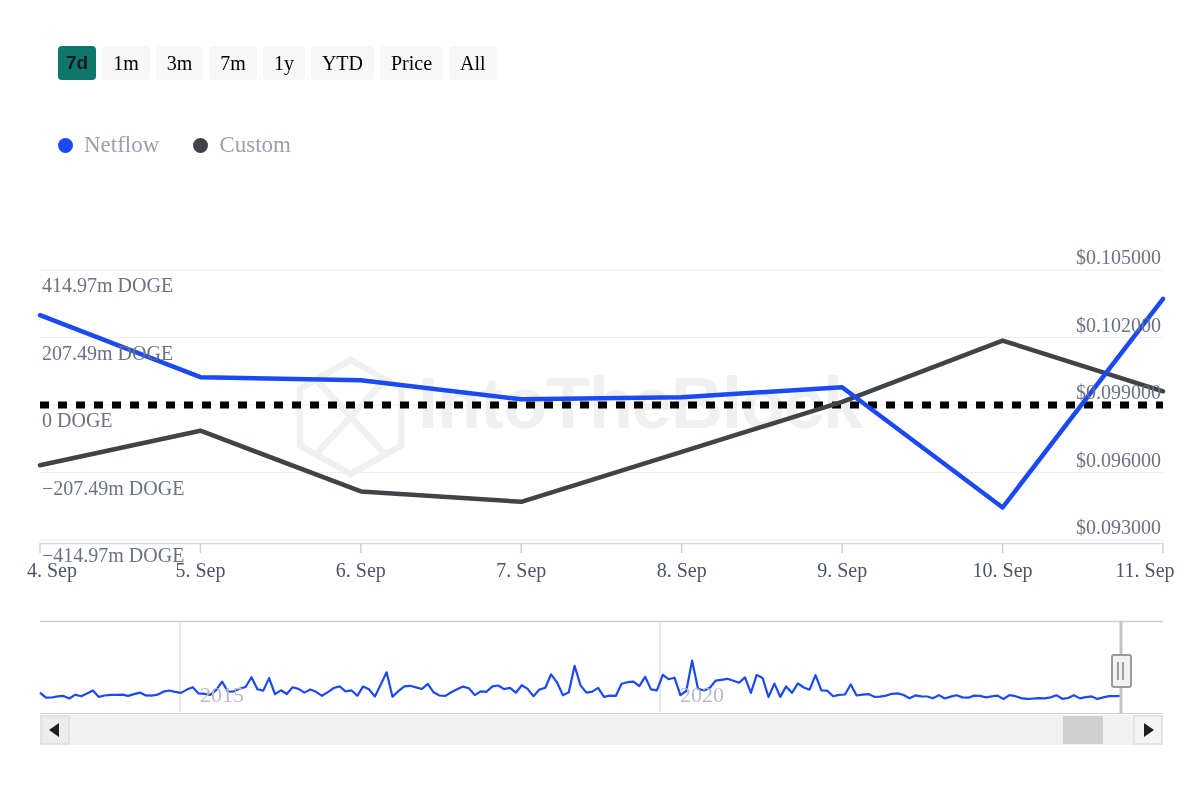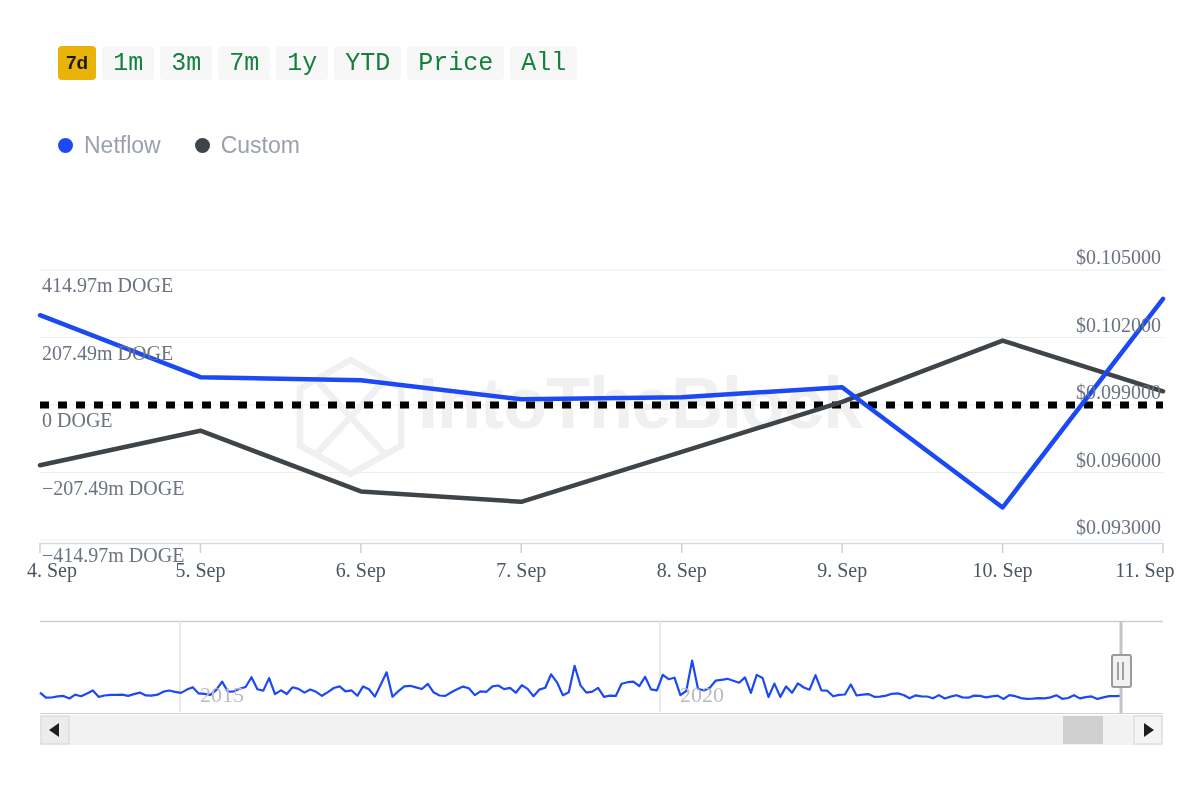--- a/index.html
+++ b/index.html
@@ -24,30 +24,30 @@
     align-items: center;
     gap: 6px;
   }
   .range-btn {
     display: inline-flex;
     align-items: center;
     justify-content: center;
     height: 34px;
     padding: 0 11px;
     border-radius: 4px;
-    font-size: 25px;
-    color: #15803d;
+    font-size: 20px;
+    color: #000000;
     background: #f7f7f7;
     cursor: pointer;
     white-space: nowrap;
     user-select: none;
-    font-family: Liberation Mono, monospace;
+    font-family: Liberation Serif, serif;
   }
   .range-btn.active {
-    background: #eab308;
+    background: #0f766e;
     font-weight: bold;
     color: #1a1a1a;
     font-family: "Liberation Sans", sans-serif;
     font-size: 19px;
     padding: 0 8px;
   }
 
   
   #legend {
     position: absolute;
@@ -66,21 +66,21 @@
   }
   .legend-dot {
     width: 15px;
     height: 15px;
     border-radius: 50%;
     display: block;
   }
   .legend-label {
     font-size: 23px;
     color: #9aa1ad;
-    font-family: Liberation Sans, sans-serif;
+    font-family: Liberation Serif, serif;
   }
 
   
   #chart-area {
     position: absolute;
     left: 0;
     top: 0;
     width: 1200px;
     height: 800px;
   }

